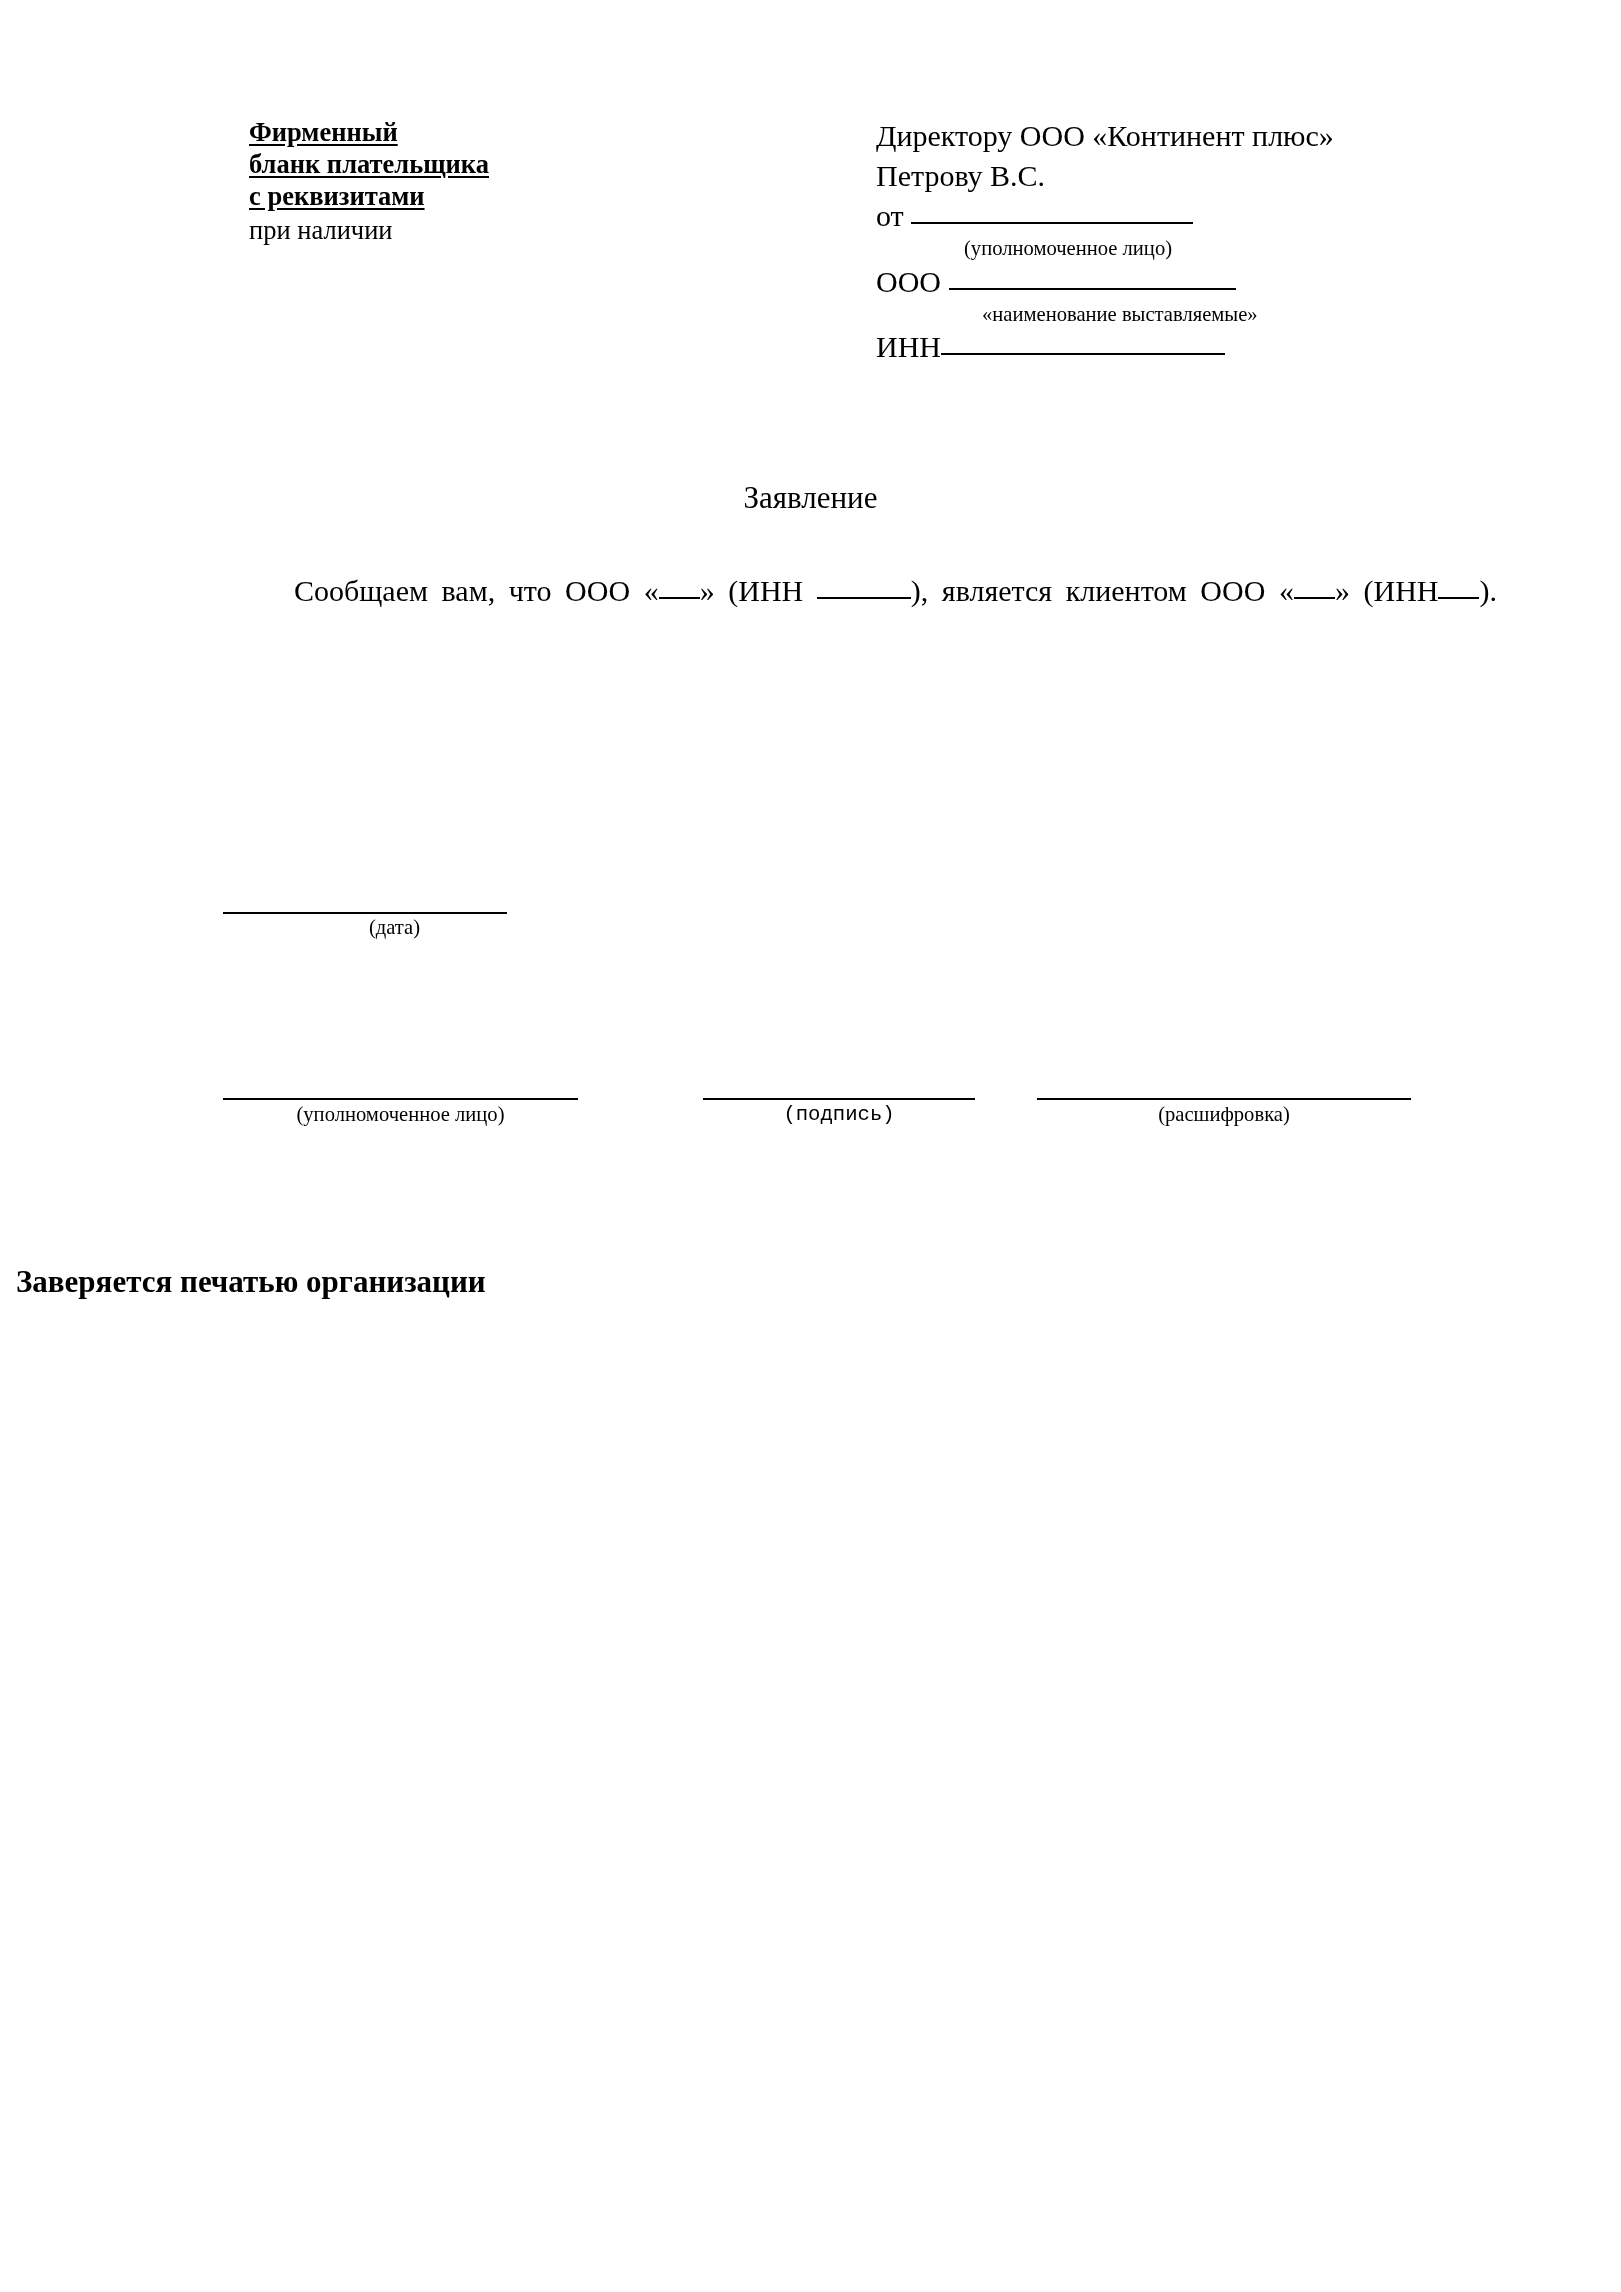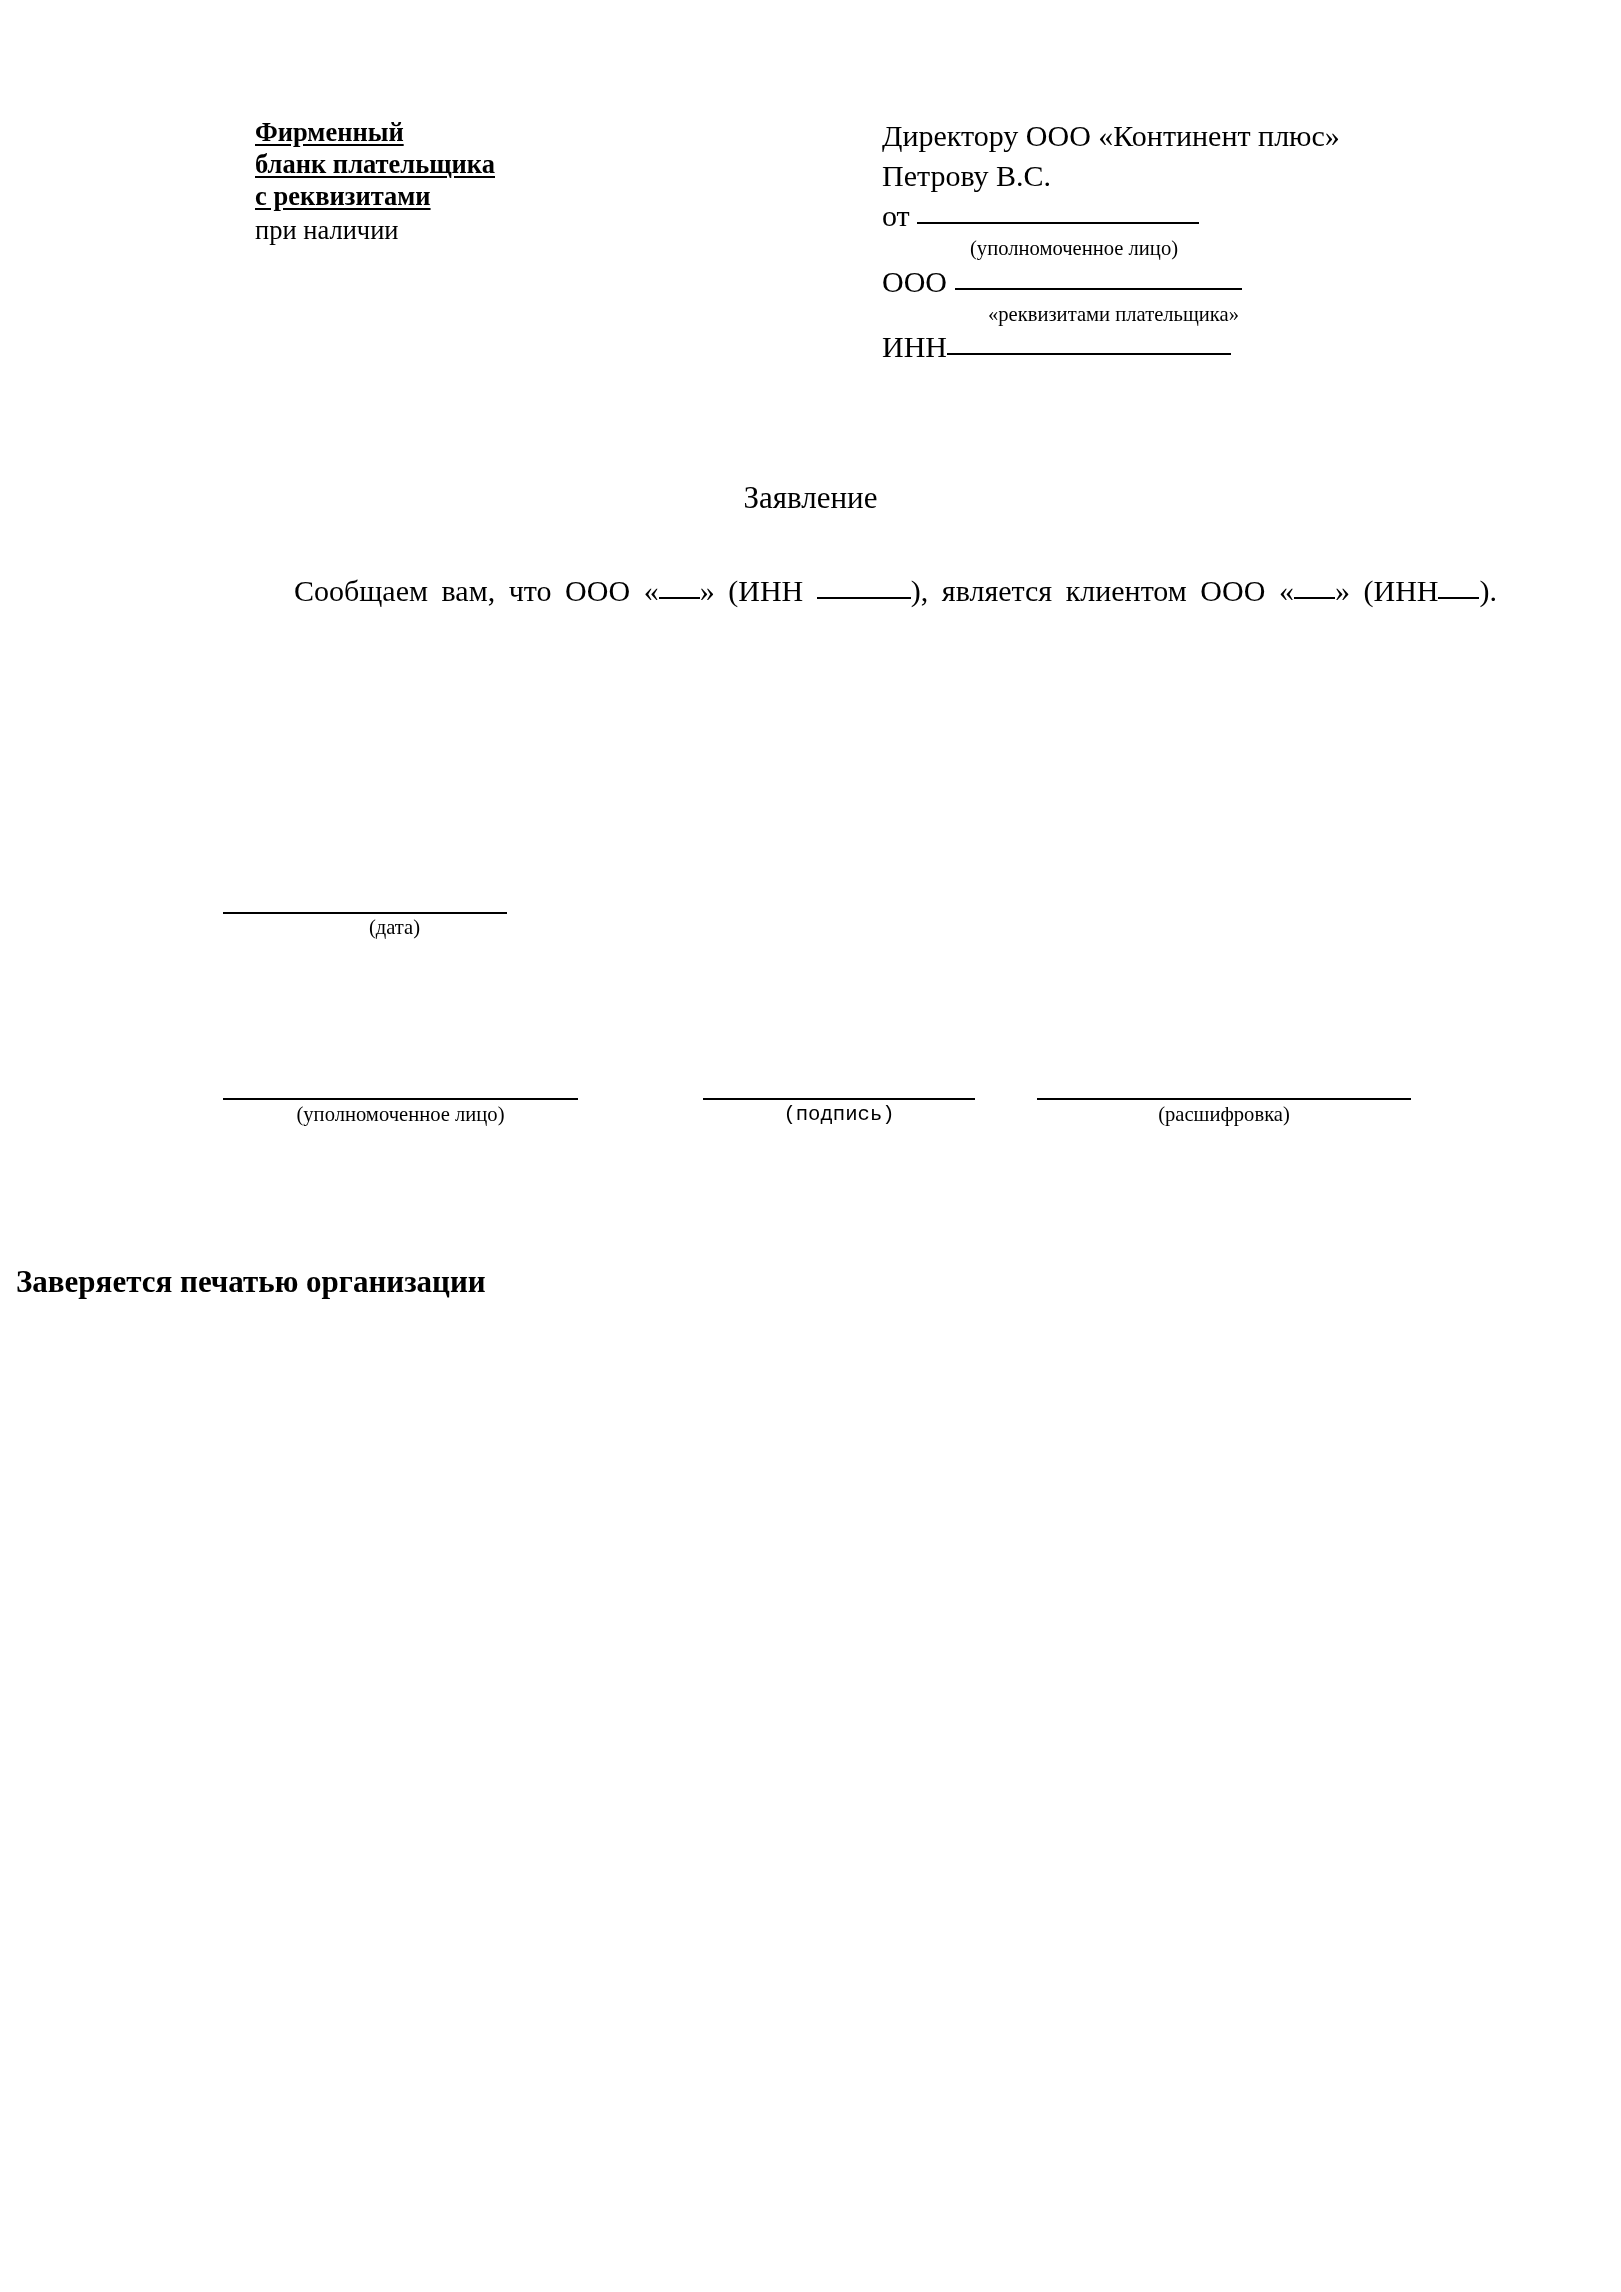--- a/index.html
+++ b/index.html
@@ -13,21 +13,21 @@
     height: 2293px;
     background: #ffffff;
     font-family: "Liberation Serif", "DejaVu Serif", serif;
     color: #000000;
     overflow: hidden;
   }
 
   
   .header-row {
     position: absolute;
-    left: 12px;
+    left: 6px;
     top: 116px;
     width: 1341px;
     height: 294px;
   }
 
   .letterhead-note {
     position: absolute;
     left: 243px;
     top: 0;
     width: 323px;
@@ -193,21 +193,21 @@
       <div class="line">
         <span>от</span>
         <span class="blank blank-from"></span>
       </div>
       <span class="caption cap-auth">(уполномоченное лицо)</span>
 
       <div class="line">
         <span>ООО</span>
         <span class="blank blank-ooo"></span>
       </div>
-      <span class="caption cap-name">«реквизитами плательщика»</span>
+      <span class="caption cap-name">«наименование выставляемые»</span>
 
       <div class="line">
         <span>ИНН</span><span class="blank blank-inn"></span>
       </div>
     </div>
   </div>
 
   <div class="doc-title">Заявление</div>
 
   <div class="body-block">

